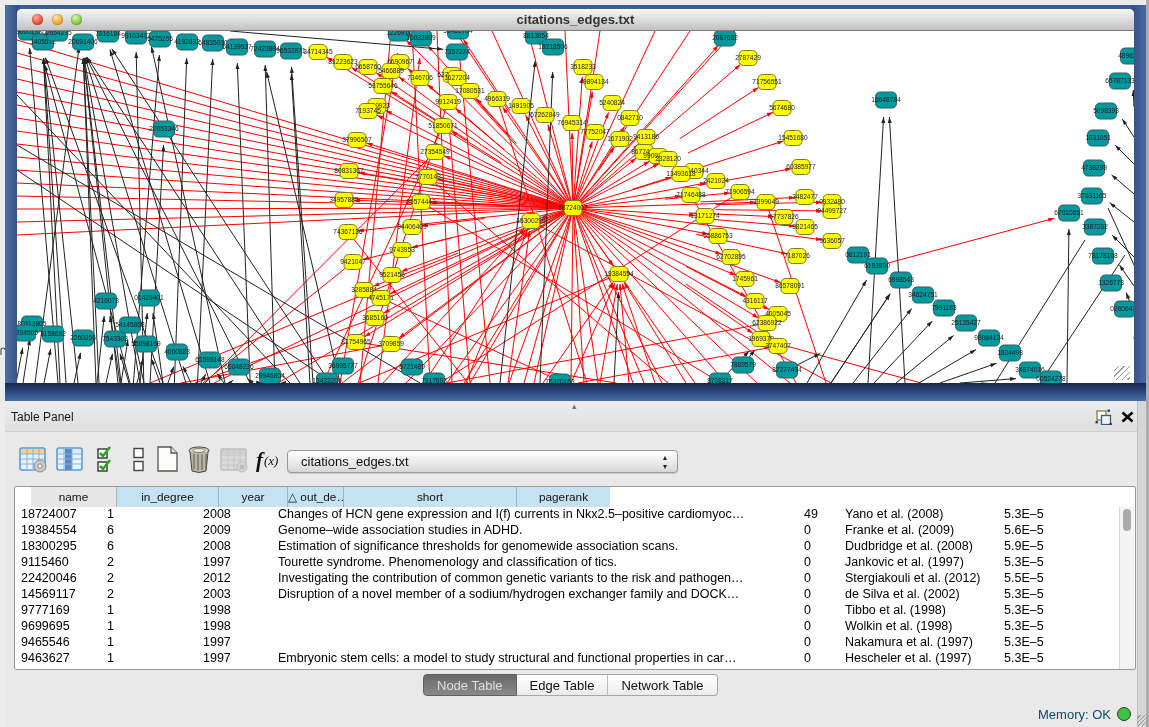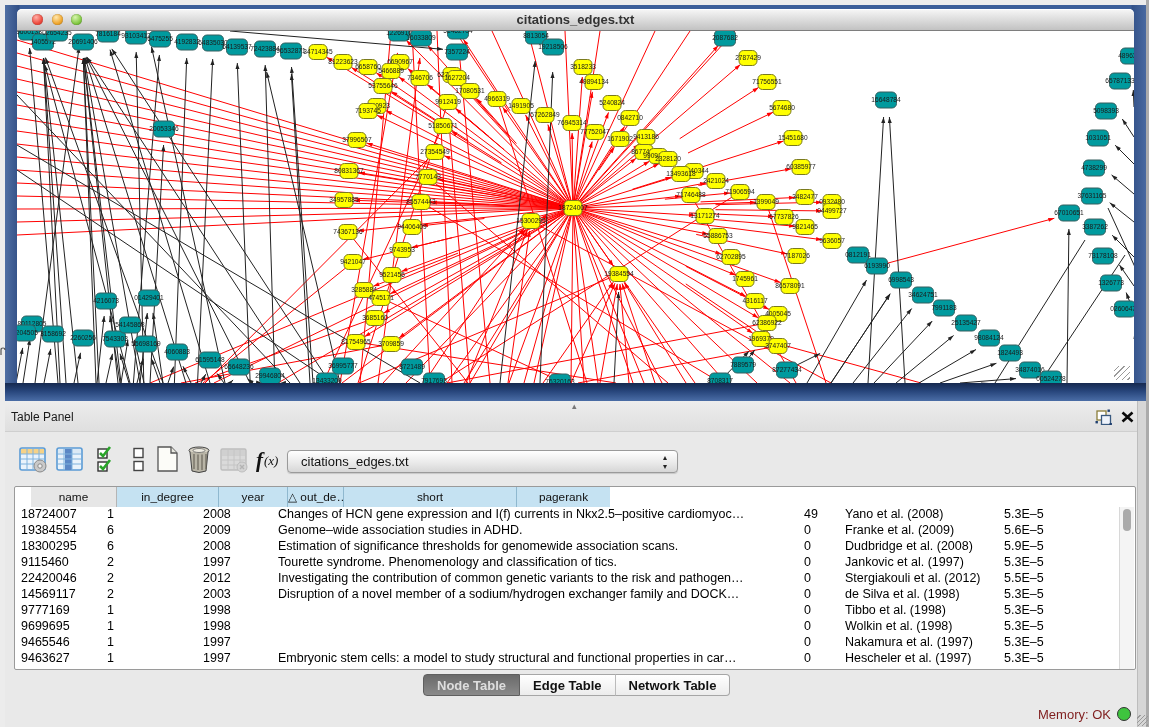--- a/index.html
+++ b/index.html
@@ -31,25 +31,25 @@
 #tablewrap{position:absolute;left:14px;top:486px;width:1122px;height:184px;background:#fff;border:1px solid #9a9a9a;border-radius:2px}
 .thead{position:absolute;left:16px;top:0;height:36px;font-size:12px;color:#111;display:flex}
 .th{border-right:1px solid #8fb8cf;background:#c5e2f2;text-align:center;line-height:20px;height:20px;white-space:nowrap;overflow:hidden;font-size:11.8px}
 .th.gray{background:#e6e6e6;border-right:1px solid #b5b5b5}
 .trow{position:relative;height:16px;font-size:12.5px;color:#000;white-space:nowrap}
 .c{position:absolute;top:0;height:16px;line-height:15px;overflow:hidden}
 .c0{left:6px;width:88px} .c1{left:92px;width:96px} .c2{left:188px;width:80px}
 .c3{left:263px;width:492px} .c4{left:789px;width:52px} .c5{left:830px;width:168px} .c6{left:989px;width:90px}
 #vsb{position:absolute;right:1px;top:20px;width:15px;height:162px;background:#f4f4f4;border-left:1px solid #d8d8d8}
 #vsb .th2{position:absolute;left:3px;top:2px;width:8px;height:22px;border-radius:4px;background:#ababab}
-#tabs{position:absolute;left:423px;top:674px;height:22px;display:flex;font-size:13px;font-weight:700}
+#tabs{position:absolute;left:423px;top:674px;height:22px;display:flex;font-size:13px;font-weight:400}
 .tab{height:22px;line-height:21px;padding:0 13px;background:linear-gradient(#fff,#ececec);border-top:1px solid #a6a6a6;border-bottom:1px solid #a6a6a6;color:#111}
 .tab.sel{background:linear-gradient(#6a6a6a,#8a8a8a);color:#dedede;border:1px solid #5f5f5f;border-radius:4px 0 0 4px} .tab.last{border-right:1px solid #a6a6a6;border-radius:0 4px 4px 0}
 .tab.mid{border-right:1px solid #bbb}
-#mem{position:absolute;right:18px;top:707px;font-size:13px;color:#7f1d1d}
+#mem{position:absolute;right:18px;top:707px;font-size:13px;color:#0c4a6e}
 #mem .dot{display:inline-block;width:14px;height:14px;border-radius:50%;background:#3ec43e;border:1.5px solid #333;vertical-align:-2px;margin-left:6px}
 #grip2{position:absolute;right:1px;bottom:1px;width:11px;height:11px;background:repeating-linear-gradient(135deg,transparent 0 2px,#9a9a9a 2px 3px)}
 </style></head><body>
 <div id="desk">
     <div class="innersh"></div>
   </div>
 <div id="deskbottom"></div>
 <div id="leftstrip"></div>
 <svg style="position:absolute;left:0px;top:347px" width="6" height="9" viewBox="0 0 6 9">
     <path d="M1 8 V3 Q1 1 3 1 Q5 1 5 3" fill="none" stroke="#555" stroke-width="1.2"></path>
@@ -877,21 +877,21 @@
         <div class="c c4">0</div>
         <div class="c c5">Stergiakouli et al. (2012)</div>
         <div class="c c6">5.5E–5</div>
       </div>
 <div class="trow">
         <div class="c c0">14569117</div>
         <div class="c c1">2</div>
         <div class="c c2">2003</div>
         <div class="c c3">Disruption of a novel member of a sodium/hydrogen exchanger family and DOCK…</div>
         <div class="c c4">0</div>
-        <div class="c c5">de Silva et al. (1998)</div>
+        <div class="c c5">de Silva et al. (2002)</div>
         <div class="c c6">5.3E–5</div>
       </div>
 <div class="trow">
         <div class="c c0">9777169</div>
         <div class="c c1">1</div>
         <div class="c c2">1998</div>
         <div class="c c4">0</div>
         <div class="c c5">Tibbo et al. (1998)</div>
         <div class="c c6">5.3E–5</div>
       </div>

